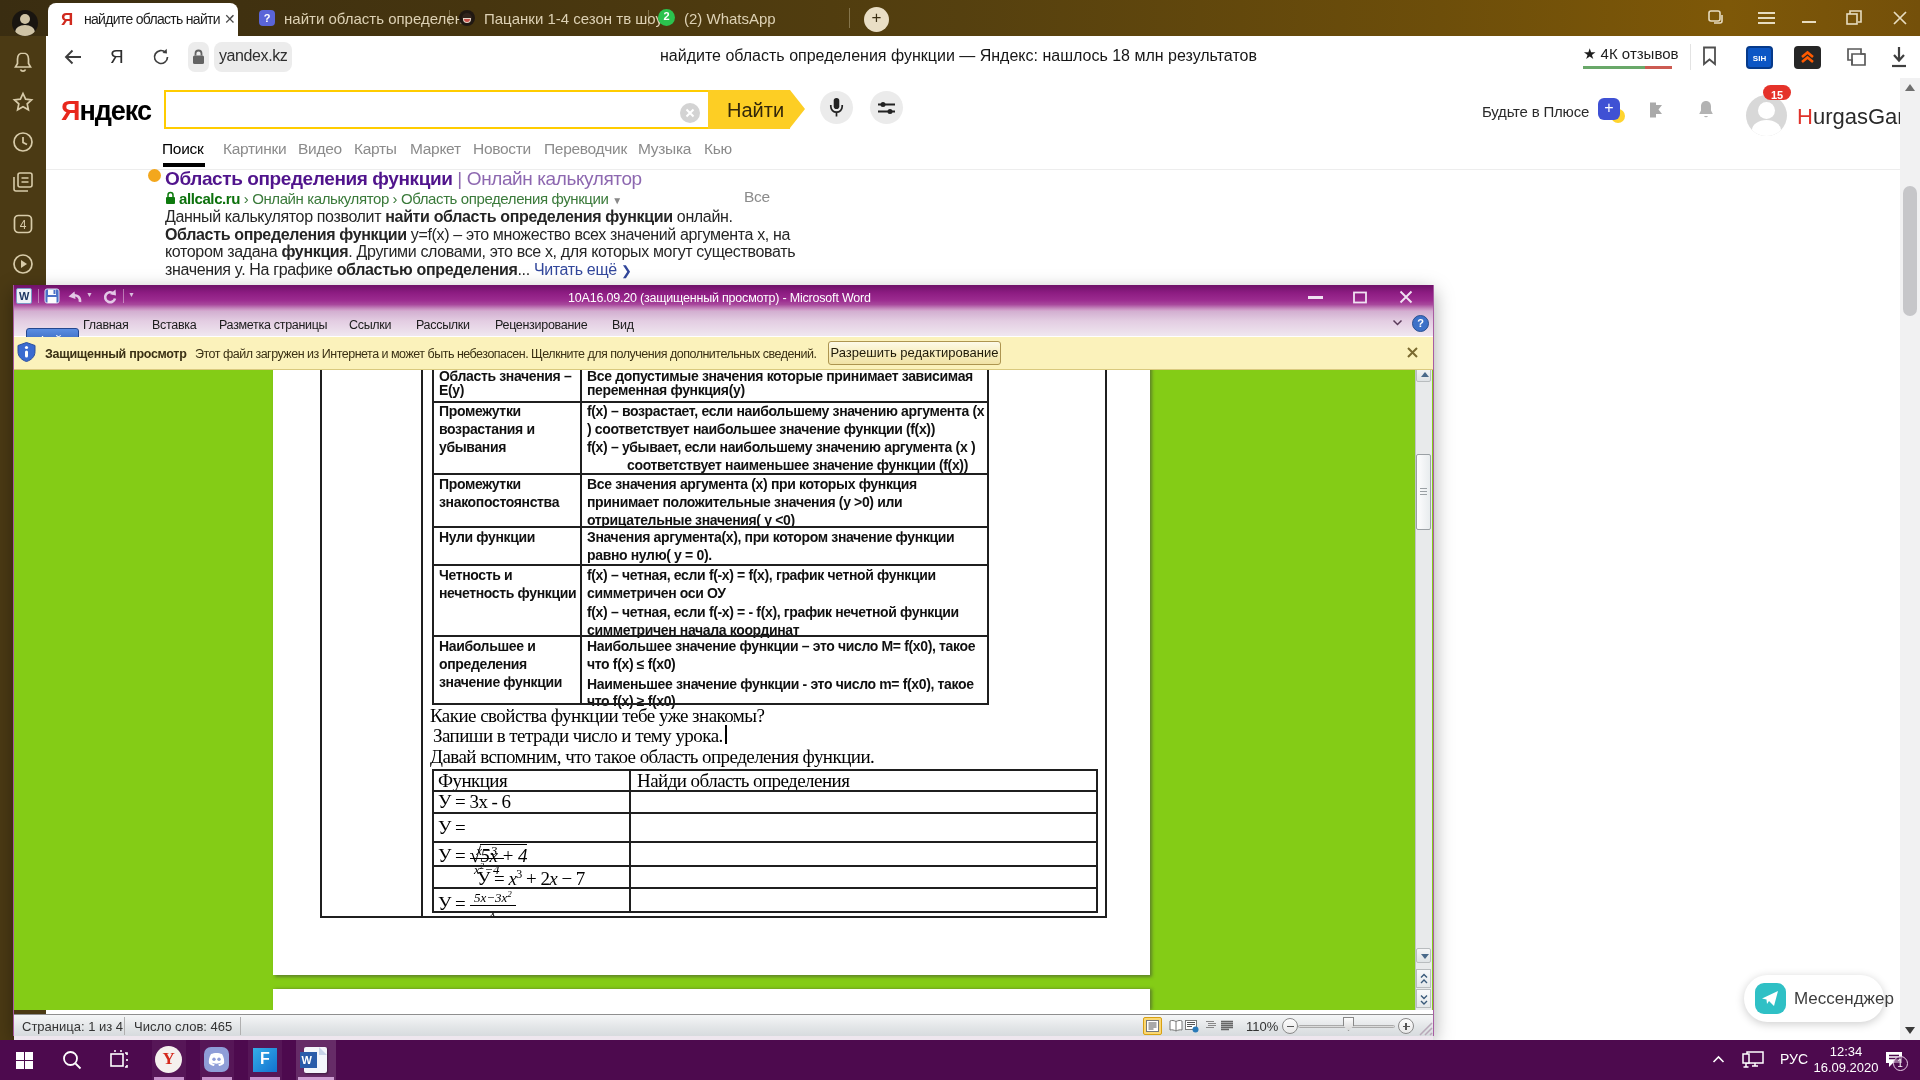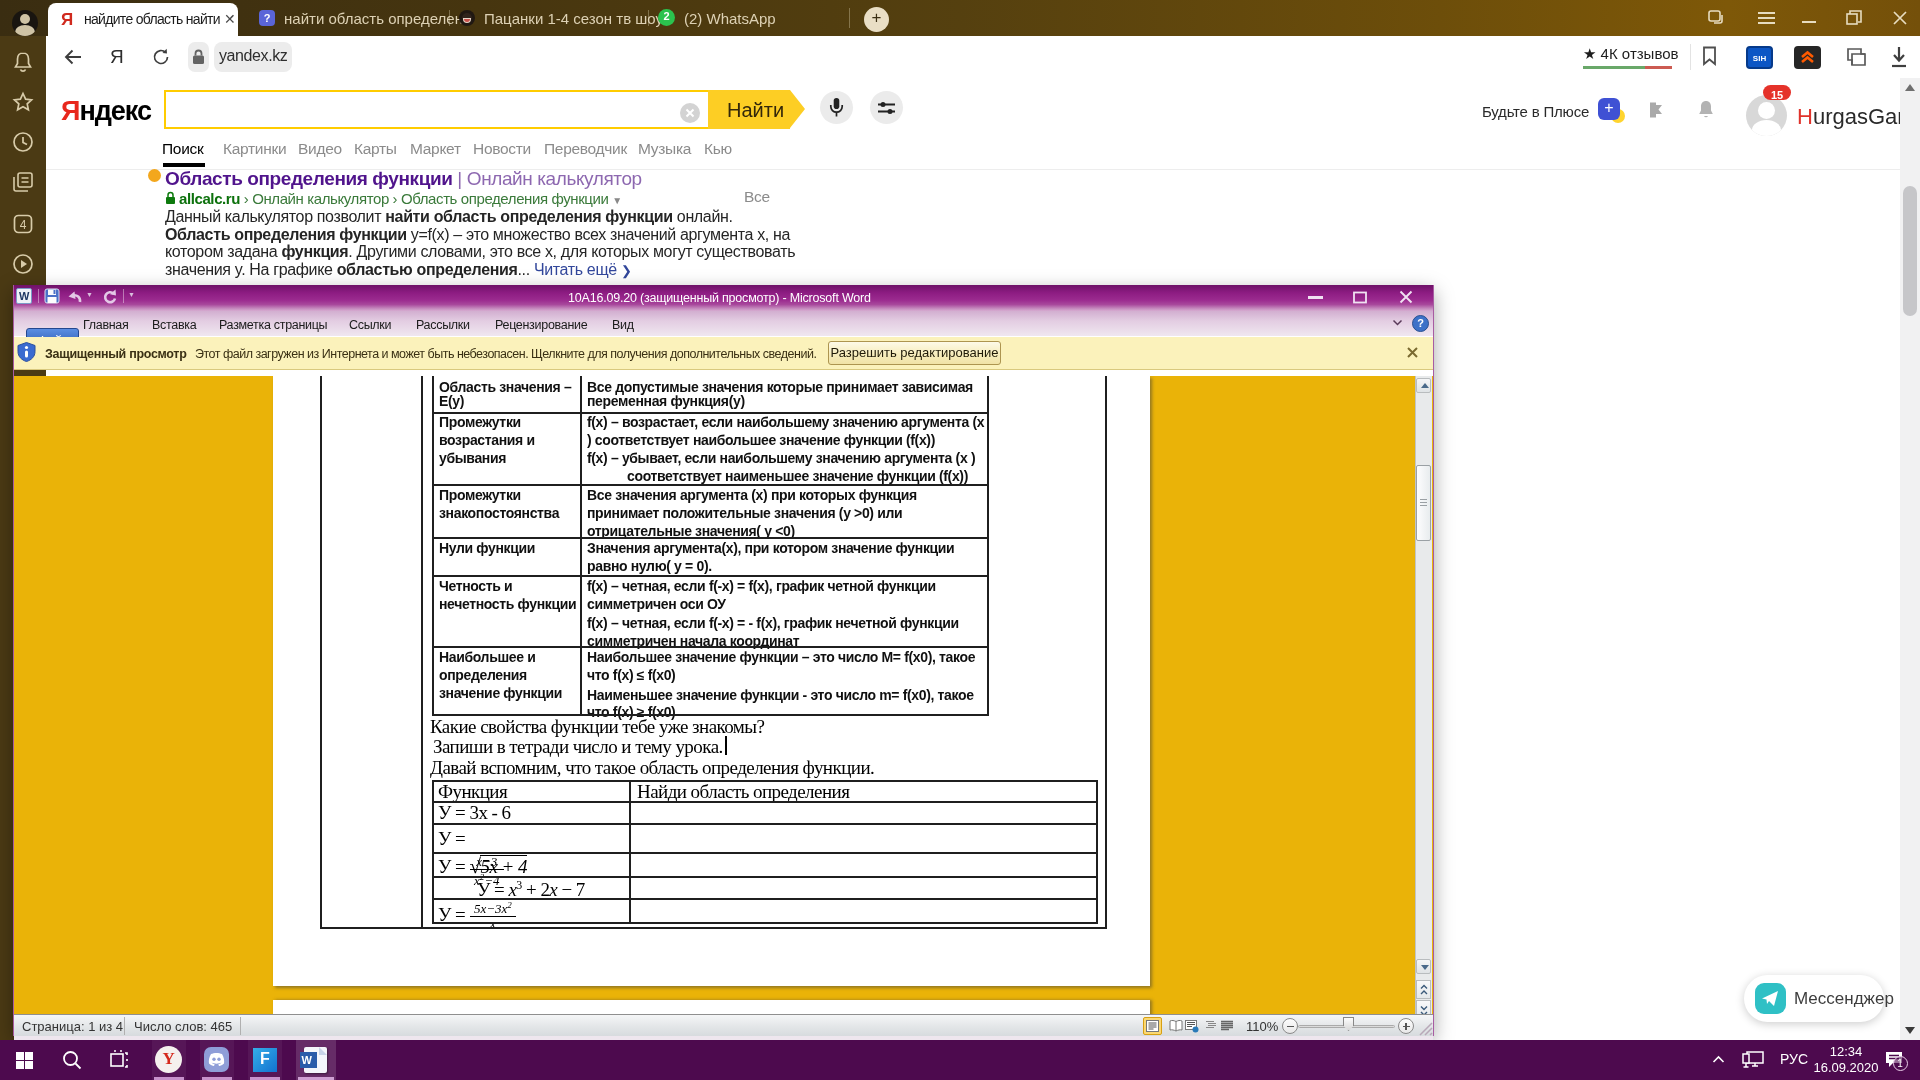--- a/index.html
+++ b/index.html
@@ -19,21 +19,21 @@
 
 #page { left:46px; top:78px; width:1854px; height:962px; background:#fff; }
 
 
 #word { left:13px; top:285px; width:1421px; height:751px; box-shadow:0 6px 18px rgba(0,0,0,0.35); border-left:1px solid #a85ca2; border-right:1px solid #a85ca2; }
 #wtitle { left:0; top:0; width:1419px; height:26px;
   background:linear-gradient(180deg,#6e1268 0%,#8d1c82 30%,#9b2b8f 58%,#a8489c 75%,#c488bd 90%,#d6abd0 100%); }
 #wribbon { left:0; top:26px; width:1419px; height:26px;
   background:linear-gradient(180deg,#d2aed0 0%,#e3cde2 40%,#f0e7f0 100%); border-bottom:1px solid #fff; }
 #wyellow { left:0; top:52px; width:1419px; height:33px; background:#fbf2bb; border-bottom:1px solid #d9c97e; z-index:6; }
-#wdoc { left:0; top:91px; width:1419px; height:645px; background:#eab308; overflow:hidden; }
+#wdoc { left:0; top:80px; width:1419px; height:645px; background:#84cc16; overflow:hidden; }
 #wstatus { left:0; top:729px; width:1419px; height:22px; border-top:1px solid #8f8f8f;
   background:linear-gradient(180deg,#f5f6f7 0%,#e3e6e8 55%,#d7dbde 100%); }
 
 #wpage { left:259px; top:0px; width:877px; height:610px; background:#fff; box-shadow:2px 2px 3px rgba(60,60,60,0.5); }
 #wpage2 { left:259px; top:624px; width:877px; height:21px; background:#fff; box-shadow:2px 0 3px rgba(60,60,60,0.5); }
 
 .bl { position:absolute; background:#1f1f1f; z-index:3; }
 .dt { position:absolute; font-weight:bold; font-size:14px; color:#101010; white-space:nowrap; letter-spacing:-0.35px; }
 .st { position:absolute; font-family:"Liberation Serif", serif; font-size:19px; color:#000; white-space:nowrap; letter-spacing:-0.55px; }
 
@@ -135,20 +135,21 @@
   </svg>
   <div class="abs" style="left:142px;top:6px;width:21px;height:30px;border-radius:7px;background:#ececec;">
     <svg class="abs" style="left:4px;top:7px;" width="13" height="16" viewBox="0 0 13 16">
       <rect x="1" y="6.5" width="11" height="8.5" rx="1.5" fill="#636363"></rect>
       <path d="M3.5 6.5 V4.5 a3 3 0 0 1 6 0 v2" fill="none" stroke="#636363" stroke-width="1.8"></path>
     </svg>
   </div>
   <div class="abs" style="left:168px;top:6px;width:78px;height:30px;border-radius:8px;background:#ececec;">
     <span class="abs" style="left:5px;top:5px;font-size:16px;letter-spacing:-0.4px;color:#2e2e2e;">yandex.kz</span>
   </div>
+  <span class="abs" style="left:614px;top:11px;font-size:16px;color:#161616;">найдите область определения функции — Яндекс: нашлось 18 млн результатов</span>
 
   <span class="abs" style="left:1537px;top:9px;font-size:15px;color:#1d1d1d;">★ 4К отзывов</span>
   <div class="abs" style="left:1537px;top:30px;width:62px;height:3px;background:#69a869;"></div>
   <div class="abs" style="left:1599px;top:30px;width:27px;height:3px;background:#cc5b52;"></div>
   <div class="abs" style="left:1644px;top:8px;width:1px;height:26px;background:#e3e3e3;"></div>
   <svg class="abs" style="left:1656px;top:10px;" width="15" height="20" viewBox="0 0 15 20">
     <path d="M2 1.5 h11 V18 L7.5 13.5 2 18 z" fill="none" stroke="#4f4f4f" stroke-width="1.8"></path>
   </svg>
   <div class="abs" style="left:1700px;top:10px;width:27px;height:23px;border-radius:4px;background:#0c56c5;border:2px solid #063a8a;">
     <span class="abs" style="left:0;top:6px;width:23px;text-align:center;font-size:8px;font-weight:bold;color:#fff;">SIH</span>

